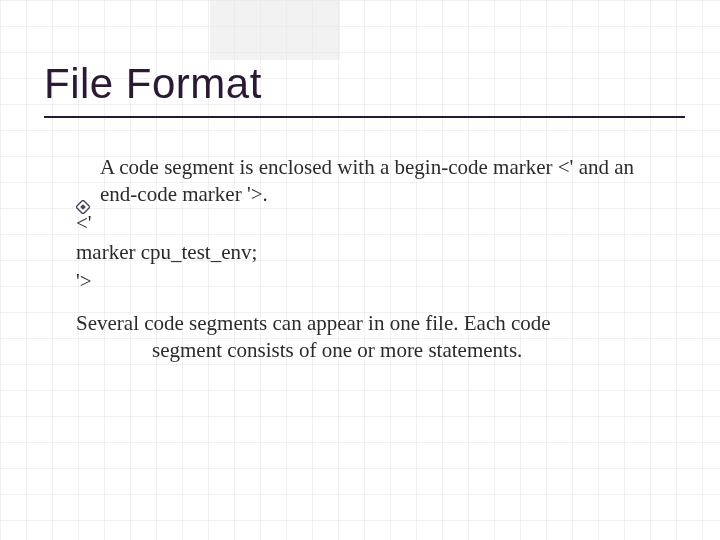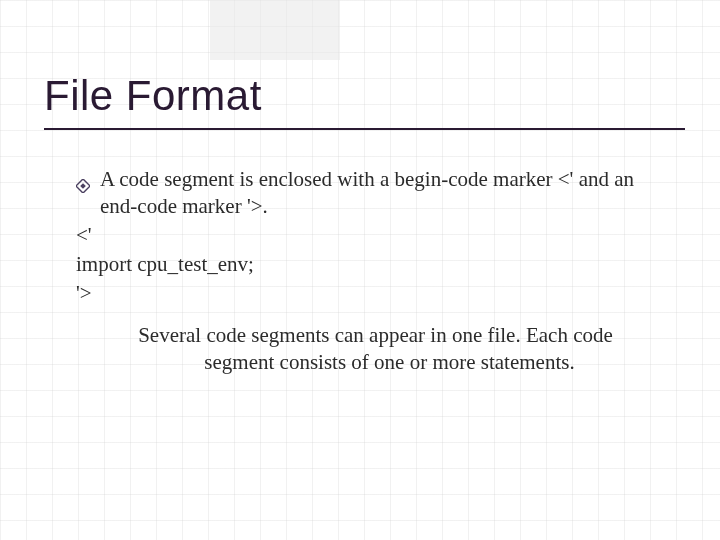--- a/index.html
+++ b/index.html
@@ -24,21 +24,21 @@
     position: absolute;
     top: 0;
     left: 210px;
     width: 130px;
     height: 60px;
     background: #e8e8e8;
     opacity: 0.55;
   }
   .slide {
     position: absolute;
-    top: 72px;
+    top: 60px;
     left: 44px;
     right: 35px;
   }
   h1.title {
     margin: 0 0 8px 0;
     font-family: Verdana, Arial, sans-serif;
     font-size: 42px;
     font-weight: 400;
     color: #2a1a33;
     letter-spacing: 0.5px;
@@ -51,43 +51,43 @@
   }
   .body-area {
     margin-left: 32px;
     margin-right: 10px;
     font-size: 21px;
     line-height: 1.28;
     color: #2b2b2b;
   }
   .bullet-row {
     display: flex;
-    align-items: flex-start;
+    align-items: flex-end;
     margin-bottom: 2px;
   }
   .bullet-icon {
     flex: 0 0 auto;
     width: 14px;
     height: 14px;
     margin-top: 7px;
     margin-right: 10px;
   }
   .bullet-text {
     flex: 1 1 auto;
   }
   .plain-line {
     margin: 2px 0;
   }
   .closing {
     margin-top: 16px;
-    text-align: center;
   }
   .closing .cont {
     display: block;
     margin-left: 28px;
+    padding-left: 48px;
   }
 </style>
 </head>
 <body>
 
 <div class="header-shade"></div>
 
 <div class="slide">
 
   <h1 class="title">File Format</h1>
@@ -101,21 +101,21 @@
           <rect x="2" y="2" width="10" height="10" transform="rotate(45 7 7)" fill="none" stroke="#4b4060" stroke-width="1.4"></rect>
           <rect x="5" y="5" width="4" height="4" transform="rotate(45 7 7)" fill="#4b4060"></rect>
         </svg>
       </span>
       <span class="bullet-text">A code segment is enclosed with a begin-code marker &lt;' and an end-code marker '&gt;.</span>
     </div>
 
 
 
     <div class="plain-line">&lt;'</div>
-    <div class="plain-line">import cpu_test_env;</div>
+    <div class="plain-line">marker cpu_test_env;</div>
     <div class="plain-line">'&gt;</div>
 
     <div class="closing">
       <span>Several code segments can appear in one file. Each code</span>
       <span class="cont">segment consists of one or more statements.</span>
     </div>
 
   </div>
 </div>
 

